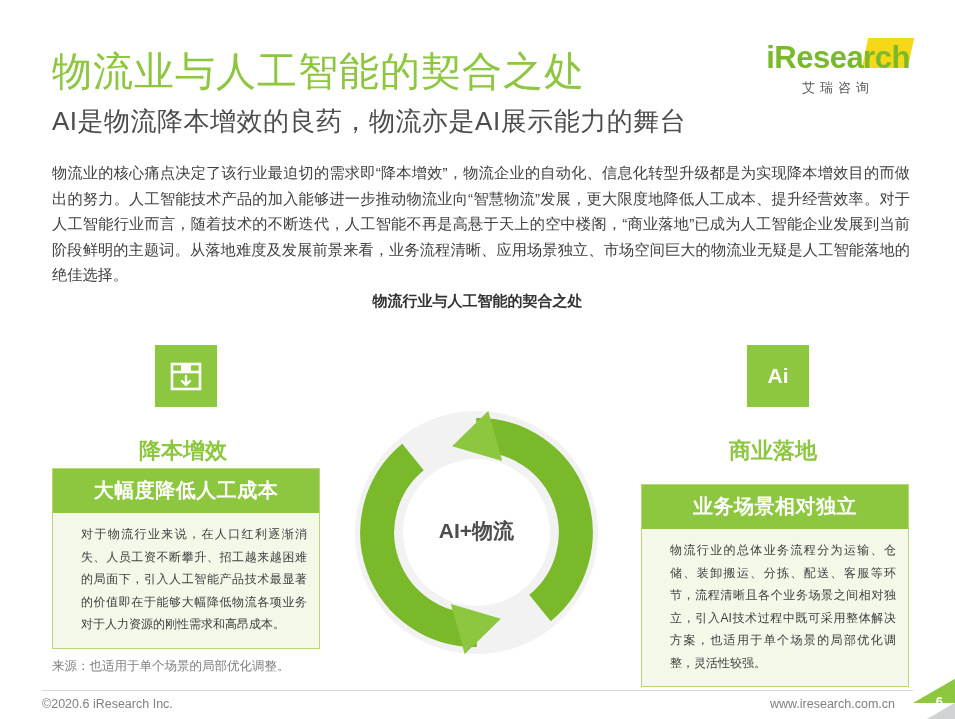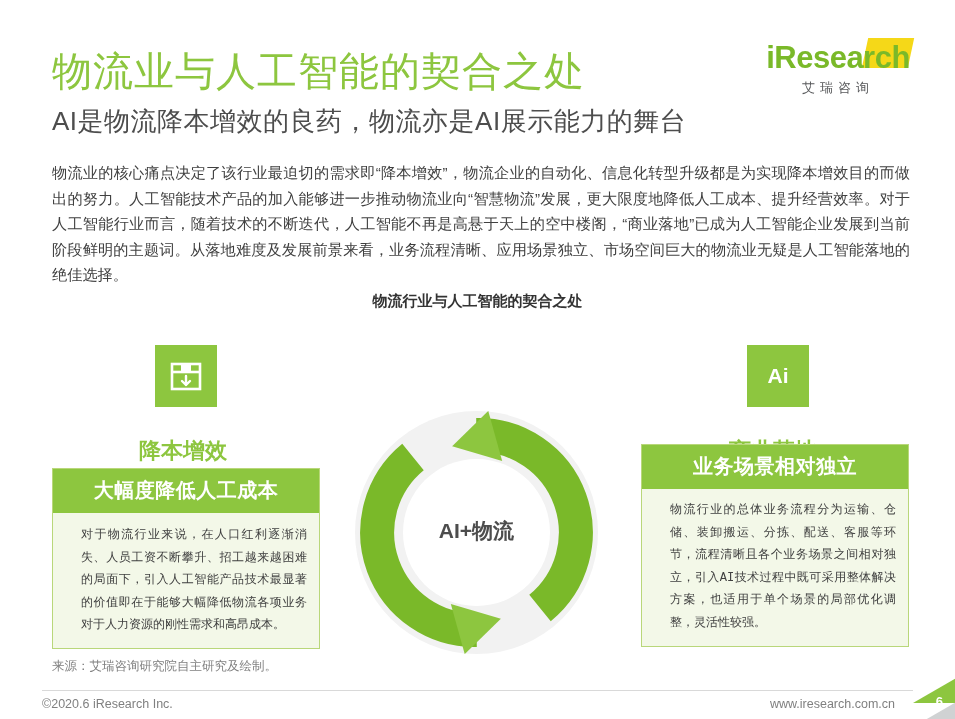--- a/index.html
+++ b/index.html
@@ -153,21 +153,21 @@
   .col-heading.right { left: 729px; top: 425px; }
 
   
   .card {
     position: absolute;
     width: 268px;
     border: 1px solid #b9d77a;
     background: #f3f8e8;
   }
   .card.left  { left: 52px;  top: 468px; }
-  .card.right { left: 641px; top: 444px; font-family: Liberation Mono, monospace; }
+  .card.right { left: 641px; top: 484px; }
   .card-head {
     background: #8dc63f;
     color: #ffffff;
     font-size: 20px;
     font-weight: bold;
     text-align: center;
     padding: 8px 6px 9px 6px;
     letter-spacing: 0.5px;
   }
   .card-body {
@@ -290,21 +290,21 @@
   <div class="card left">
     <div class="card-head">大幅度降低人工成本</div>
     <div class="card-body">对于物流行业来说，在人口红利逐渐消失、人员工资不断攀升、招工越来越困难的局面下，引入人工智能产品技术最显著的价值即在于能够大幅降低物流各项业务对于人力资源的刚性需求和高昂成本。</div>
   </div>
 
   <div class="card right">
     <div class="card-head">业务场景相对独立</div>
     <div class="card-body">物流行业的总体业务流程分为运输、仓储、装卸搬运、分拣、配送、客服等环节，流程清晰且各个业务场景之间相对独立，引入AI技术过程中既可采用整体解决方案，也适用于单个场景的局部优化调整，灵活性较强。</div>
   </div>
 
-  <div class="source-note">来源：艾瑞咨询研究院自主研究及绘制。</div>
+  <div class="source-note">来源：也适用于单个场景的局部优化调整。</div>
 
   <div class="footer-line"></div>
   <div class="footer-left">©2020.6 iResearch Inc.</div>
   <div class="footer-right">www.iresearch.com.cn</div>
   <div class="corner-shape">
     <div class="tri-green"></div>
     <div class="tri-gray"></div>
   </div>
   <div class="page-num">6</div>
 

